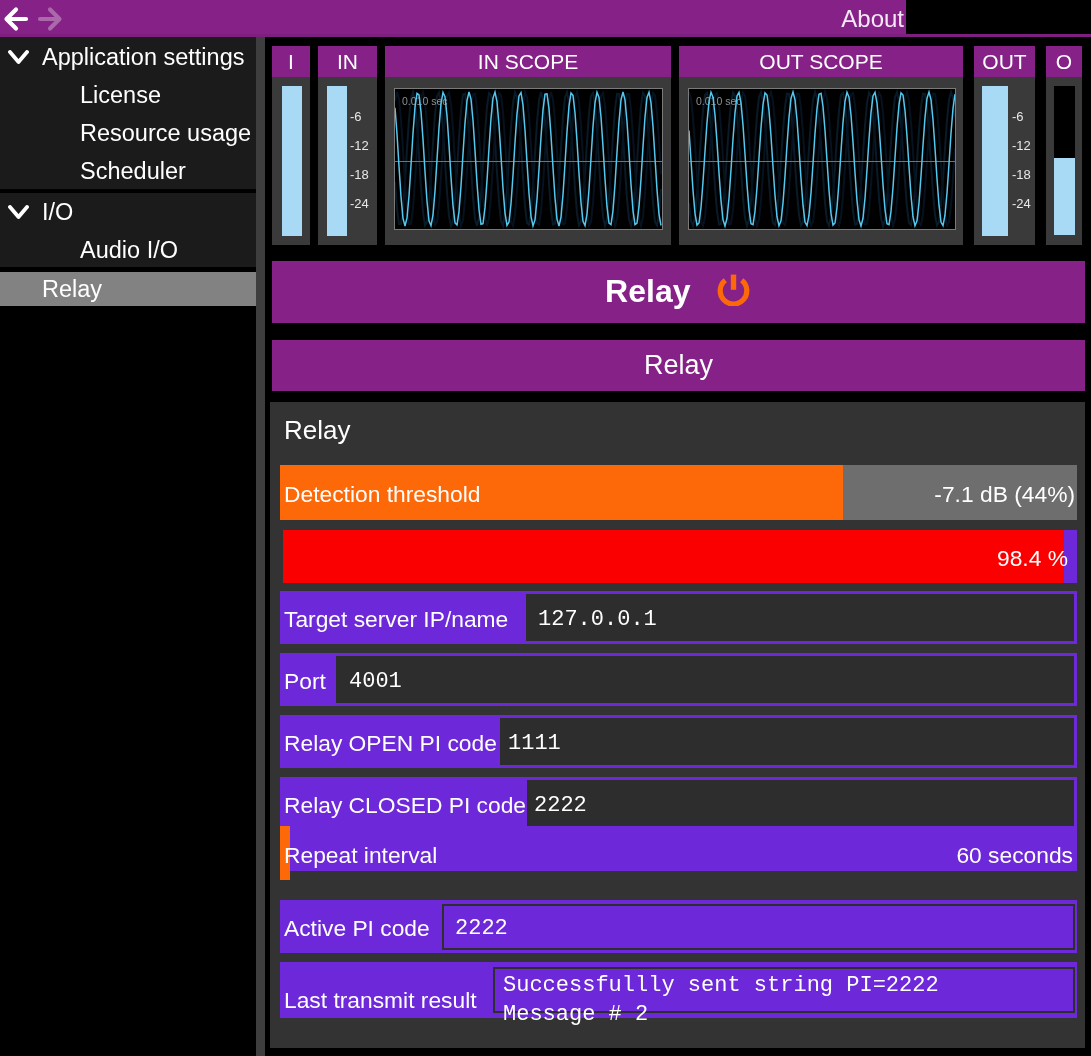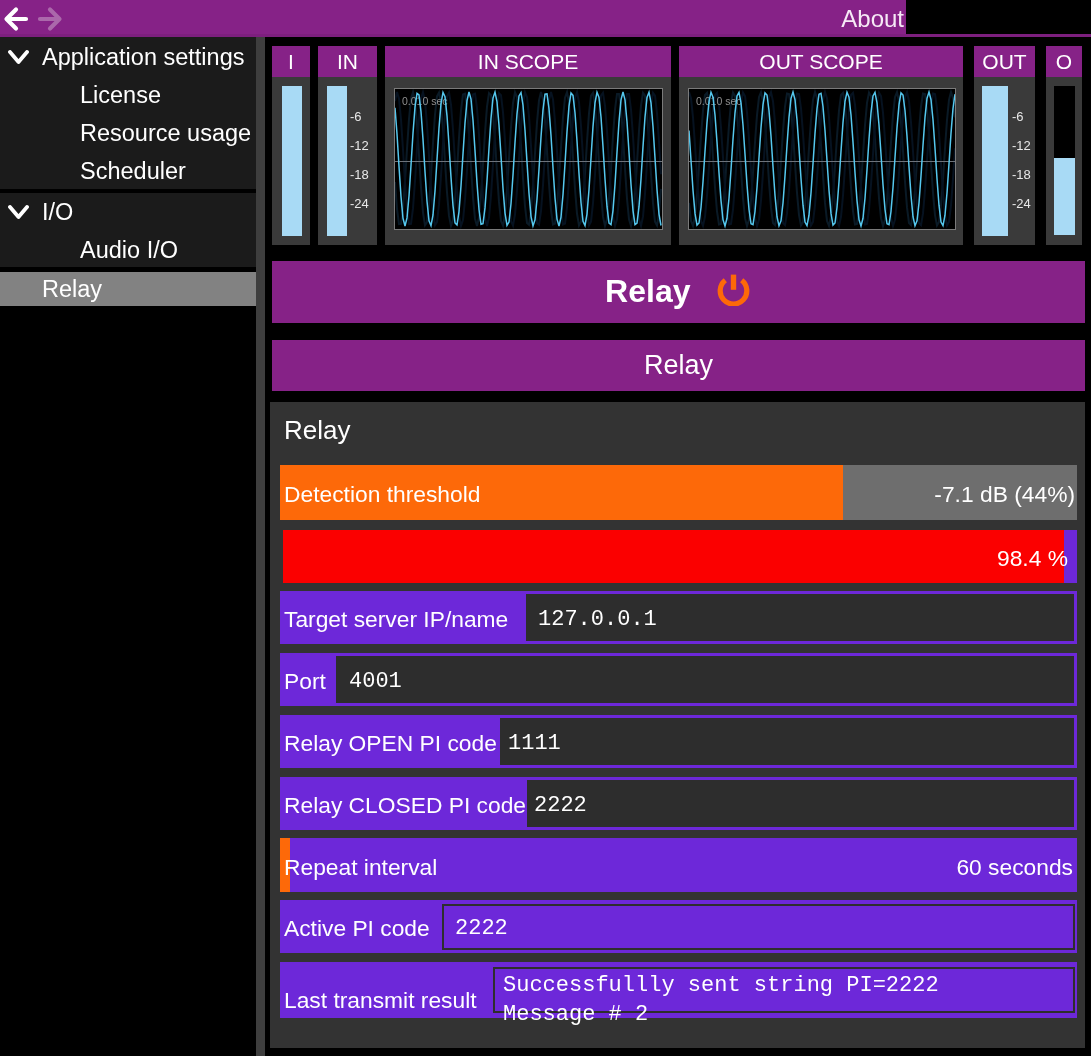--- a/index.html
+++ b/index.html
@@ -176,21 +176,21 @@
     <div class="lbl vlbl">Relay OPEN PI code</div>
     <div class="mono vmono" style="left:228px">1111</div>
   </div>
 
   <div class="row" style="top:375px">
     <div class="inset" style="left:247px"></div>
     <div class="lbl vlbl">Relay CLOSED PI code</div>
     <div class="mono vmono" style="left:254px">2222</div>
   </div>
 
-  <div class="row" style="top:436px;height:54px">
+  <div class="row" style="top:424px;height:45px">
     <div style="position:absolute;left:0;top:0;width:10px;height:54px;background:#fd6909"></div>
     <div class="lbl vlbl" style="line-height:54px">Repeat interval</div>
     <div class="lbl" style="position:absolute;right:4px;top:2px;line-height:54px">60 seconds</div>
   </div>
 
   <div class="row" style="top:498px">
     <div style="position:absolute;left:162px;top:4px;bottom:3px;right:2px;border:2px solid #2e2e2e"></div>
     <div class="lbl vlbl">Active PI code</div>
     <div class="mono vmono" style="left:175px">2222</div>
   </div>

